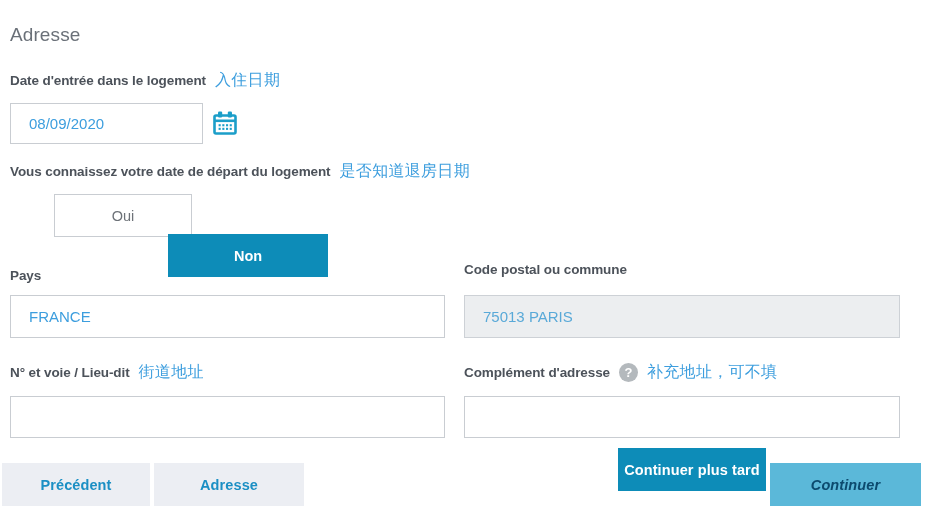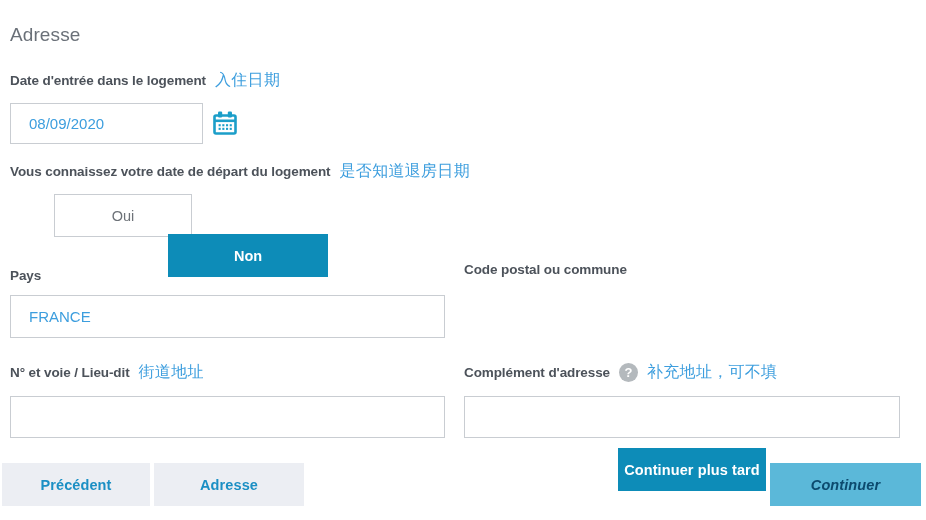--- a/index.html
+++ b/index.html
@@ -202,20 +202,21 @@
   <div class="label-row" style="left:10px; top:268px;text-align:right;">
     <span class="field-label">Pays</span>
   </div>
 
   <input class="txt-input" style="left: 10px; top: 295px; width: 435px; height: 43px;" value="FRANCE">
 
   <div class="label-row" style="left:464px; top:262px;">
     <span class="field-label">Code postal ou commune</span>
   </div>
 
+  <input class="txt-input disabled" disabled="" style="left: 464px; top: 295px; width: 436px; height: 43px;" value="75013 PARIS">
 
   <div class="label-row" style="left:10px; top:362px;">
     <span class="field-label">N° et voie / Lieu-dit</span>
     <span class="cn-note">街道地址</span>
   </div>
 
   <input class="txt-input" style="left: 10px; top: 396px; width: 435px; height: 42px;" value="">
 
   <div class="label-row" style="left:464px; top:362px;">
     <span class="field-label">Complément d'adresse</span>

